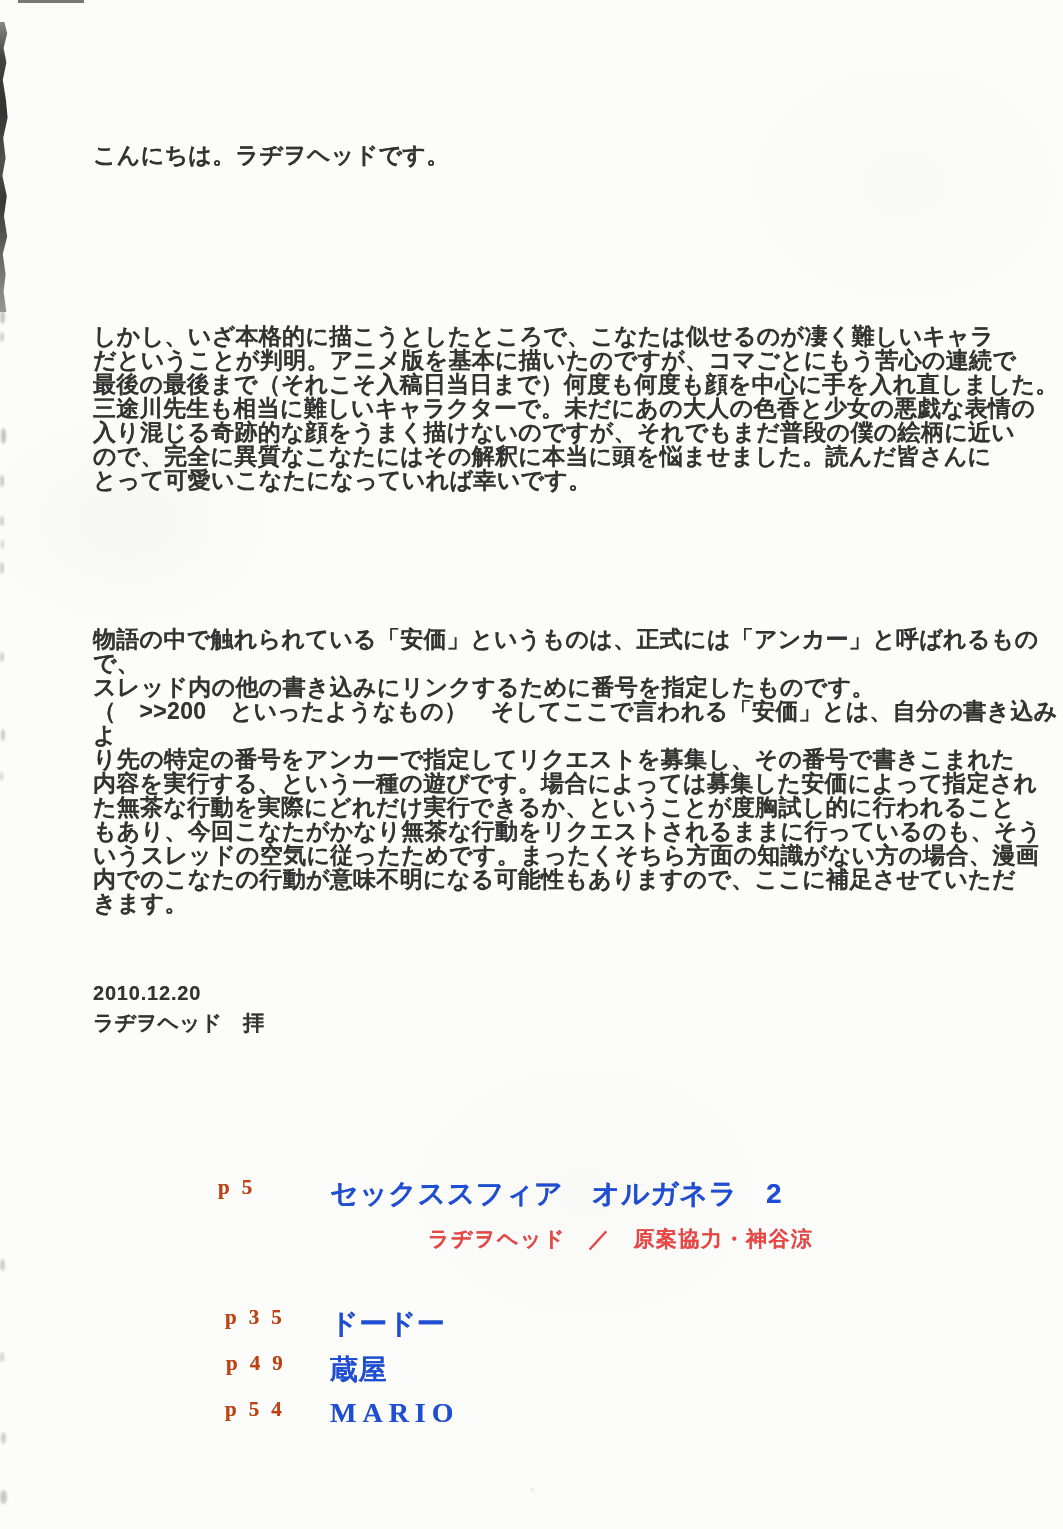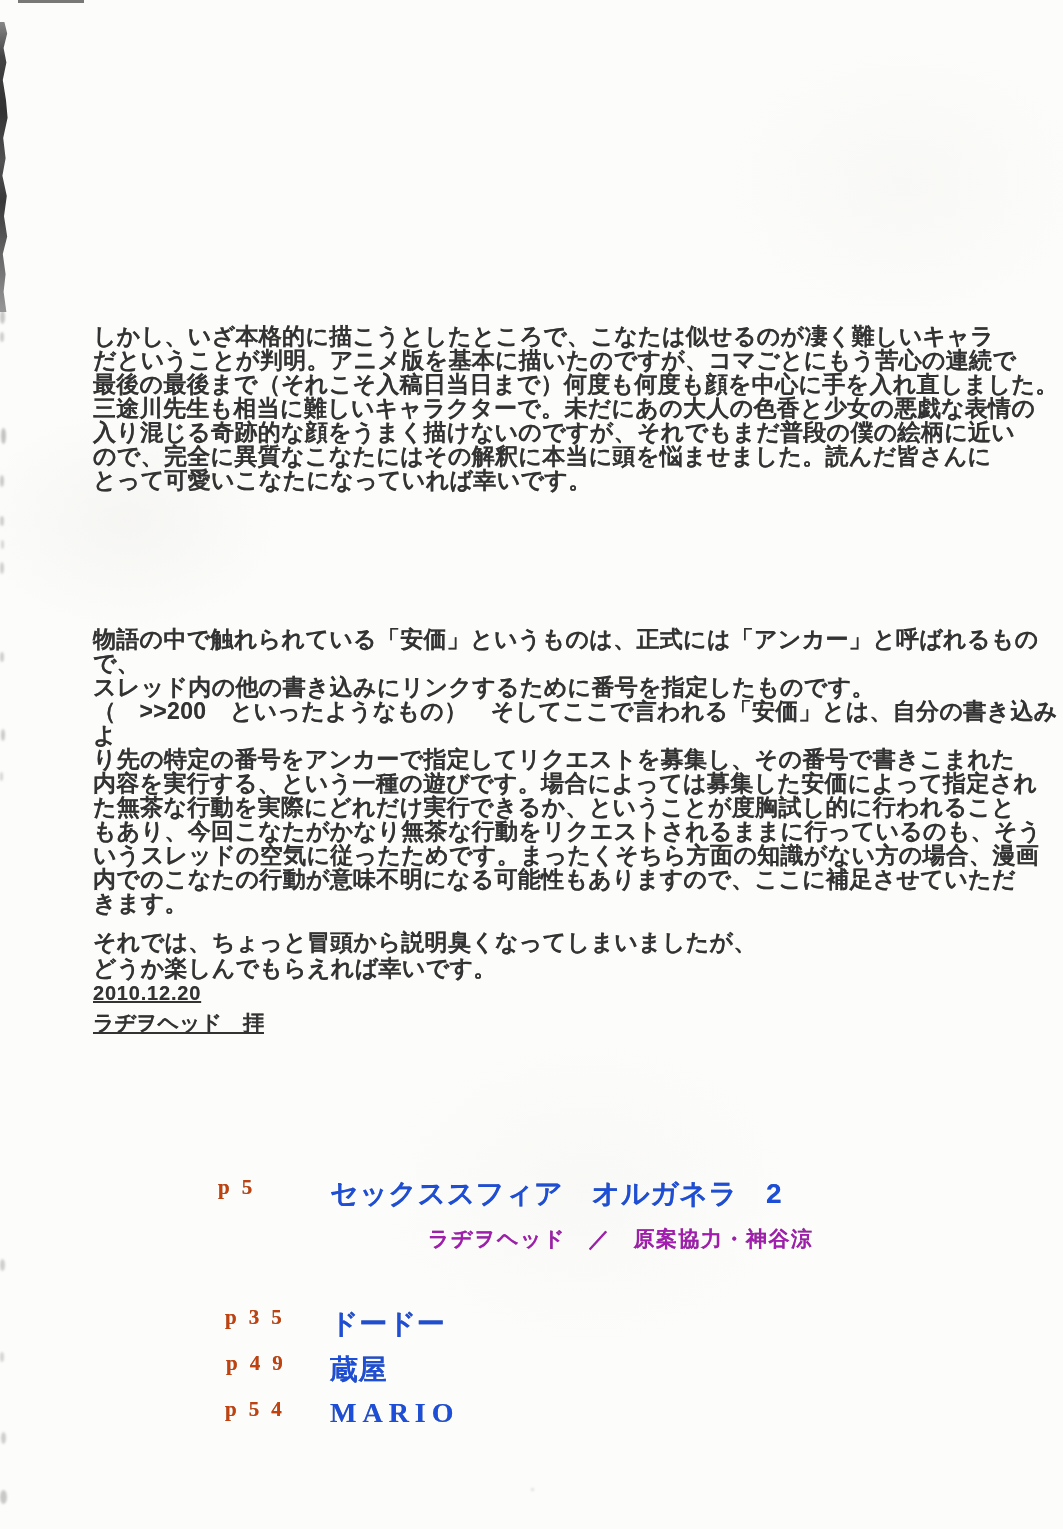--- a/index.html
+++ b/index.html
@@ -26,21 +26,20 @@
     letter-spacing:0.3px;
     white-space:pre-line;
     text-shadow:0 0 0.6px rgba(40,40,40,0.55);
   }
   .lh26{line-height:26px;}
   .sig-line{
     position:absolute;left:93px;
     font-weight:600;color:#333;
     text-shadow:0 0 0.6px rgba(40,40,40,0.55);
     white-space:pre;
-    text-decoration:underline;
   }
   .toc-page{
     position:absolute;
     font-family:"Liberation Serif","DejaVu Serif",serif;
     font-size:21px;color:#c2410c;
     letter-spacing:12px;font-weight:600;
     text-shadow:0 0 0.5px rgba(40,40,40,0.5);
     white-space:pre;
   }
   .toc-title{
@@ -49,21 +48,21 @@
     letter-spacing:0.5px;
     text-shadow:0 0 0.5px rgba(40,40,40,0.5);
     white-space:pre;
   }
   .toc-title-latin{
     font-family:"Liberation Serif","DejaVu Serif",serif;
     letter-spacing:6px;font-weight:600;
   }
   .toc-credit{
     position:absolute;
-    font-size:21px;font-weight:700;color:#a21caf;
+    font-size:21px;font-weight:700;color:#ef4444;
     letter-spacing:1.5px;
     text-shadow:0 0 0.5px rgba(40,40,40,0.5);
     white-space:pre;
   }
   
   .scan-topline{
     position:absolute;left:18px;top:0;width:66px;height:3px;
     background:#4c4c4c;filter:blur(0.5px);opacity:0.75;
   }
   .scan-strip{
@@ -93,20 +92,21 @@
   <div class="speck" style="left:0;top:562px;width:4px;height:12px;opacity:.4"></div>
   <div class="speck" style="left:0;top:652px;width:4px;height:10px;opacity:.4"></div>
   <div class="speck" style="left:1px;top:729px;width:4px;height:12px;opacity:.45"></div>
   <div class="speck" style="left:0;top:772px;width:3px;height:9px;opacity:.35"></div>
   <div class="speck" style="left:0;top:1259px;width:5px;height:12px;opacity:.4"></div>
   <div class="speck" style="left:0;top:1352px;width:4px;height:10px;opacity:.35"></div>
   <div class="speck" style="left:1px;top:1432px;width:5px;height:12px;opacity:.4"></div>
   <div class="speck" style="left:0;top:1490px;width:7px;height:14px;opacity:.45"></div>
   <div class="speck" style="left:531px;top:1488px;width:3px;height:3px;opacity:.3"></div>
 
+  <div class="body-text lh26" style="top:142px">こんにちは。ラヂヲヘッドです。</div>
 
 
   <div class="body-text" style="top:324px">しかし、いざ本格的に描こうとしたところで、こなたは似せるのが凄く難しいキャラ
 だということが判明。アニメ版を基本に描いたのですが、コマごとにもう苦心の連続で
 最後の最後まで（それこそ入稿日当日まで）何度も何度も顔を中心に手を入れ直しました。
 三途川先生も相当に難しいキャラクターで。未だにあの大人の色香と少女の悪戯な表情の
 入り混じる奇跡的な顔をうまく描けないのですが、それでもまだ普段の僕の絵柄に近い
 ので、完全に異質なこなたにはその解釈に本当に頭を悩ませました。読んだ皆さんに
 とって可愛いこなたになっていれば幸いです。</div>
 
@@ -115,22 +115,20 @@
 スレッド内の他の書き込みにリンクするために番号を指定したものです。
 （　&gt;&gt;200　といったようなもの）　そしてここで言われる「安価」とは、自分の書き込みよ
 り先の特定の番号をアンカーで指定してリクエストを募集し、その番号で書きこまれた
 内容を実行する、という一種の遊びです。場合によっては募集した安価によって指定され
 た無茶な行動を実際にどれだけ実行できるか、ということが度胸試し的に行われること
 もあり、今回こなたがかなり無茶な行動をリクエストされるままに行っているのも、そう
 いうスレッドの空気に従ったためです。まったくそちら方面の知識がない方の場合、漫画
 内でのこなたの行動が意味不明になる可能性もありますので、ここに補足させていただ
 きます。</div>
 
-  <div class="body-text lh26" style="top:929px">それでは、ちょっと冒頭から説明臭くなってしまいましたが、
-どうか楽しんでもらえれば幸いです。</div>
 
   <div class="sig-line" style="top:982px;font-size:20px;letter-spacing:0.8px">2010.12.20</div>
 
   <div class="sig-line" style="top:1009px;font-size:21px">ラヂヲヘッド　拝</div>
 
   <div>
 
     <span class="toc-page" style="left:218px;top:1175px">p5</span>
     <span class="toc-title" style="left:330px;top:1175px">セックススフィア　オルガネラ　2</span>
     <span class="toc-credit" style="left:428px;top:1225px">ラヂヲヘッド　／　原案協力・神谷涼</span>

